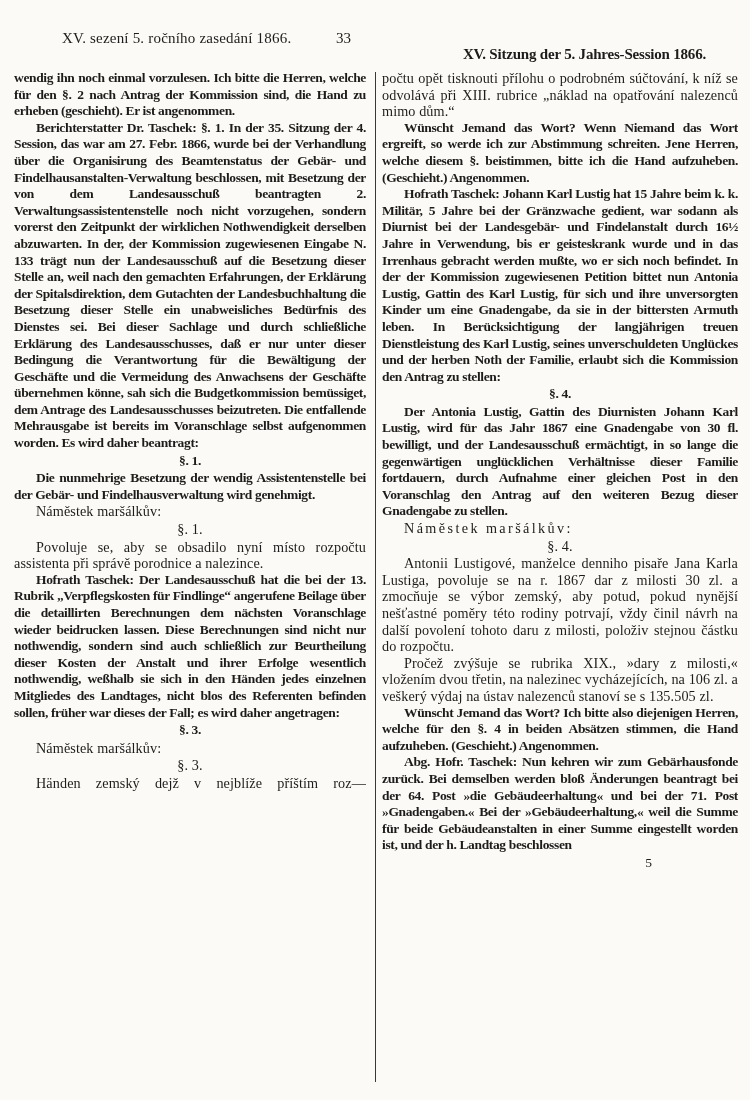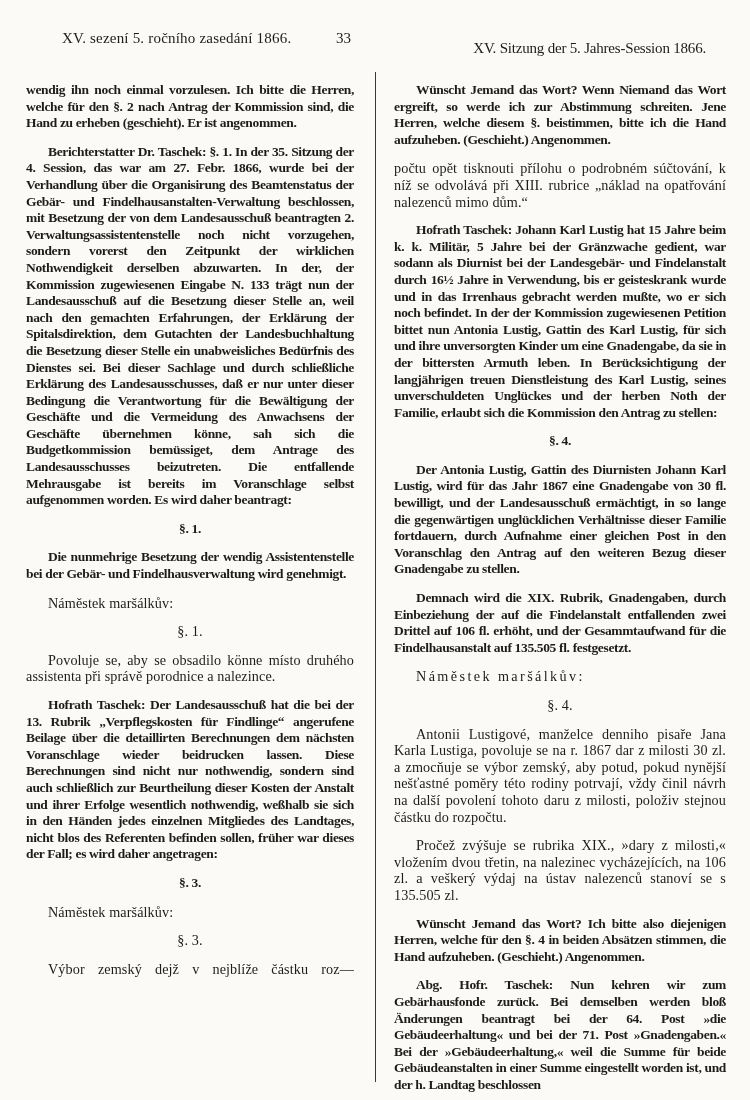--- a/index.html
+++ b/index.html
@@ -14,33 +14,33 @@
   .page{width:750px;height:1100px;position:relative;}
   .header{
     position:relative;
     padding:30px 44px 6px 62px;
     height:22px;
     font-size:15px;
     white-space:nowrap;
   }
   .h-left{position:absolute;left:62px;top:30px;letter-spacing:0.2px;}
   .h-page{position:absolute;left:336px;top:30px;}
-  .h-right{position:absolute;right:44px;top:40px;font-weight:normal;letter-spacing:-0.2px;}
+  .h-right{position:absolute;right:44px;top:46px;font-weight:bold;letter-spacing:-0.2px;}
   .body-row{
     display:flex;
     align-items:stretch;
     padding:12px 12px 0 14px;
     height:1030px;
     overflow:hidden;
   }
   .col{width:352px;overflow:hidden;}
   .col-right{flex:1;display:flex;flex-direction:column;}
   .divider{width:1px;background:#3a3835;margin:2px 6px 18px 9px;}
   .blk{
-    margin:12px;
+    margin:0;
     text-align:justify;
     line-height:16.6px;
   }
   .de{font-weight:bold;font-size:13.5px;letter-spacing:-0.35px;}
   .cs{font-weight:normal;font-size:14.2px;letter-spacing:0.1px;}
   .indent{text-indent:22px;}
   .heading{text-align:center;text-indent:0;margin:1px 0;}
   .letterspaced{letter-spacing:2.4px;font-weight:normal;}
   .justify-last{text-align-last:justify;}
   .sig{
@@ -62,36 +62,35 @@
   </div>
 
   <div class="body-row">
     <div class="col col-left" id="col-left">
         <p class="blk de">wendig ihn noch einmal vorzulesen. Ich bitte die Herren, welche für den §. 2 nach Antrag der Kommission sind, die Hand zu erheben (geschieht). Er ist angenommen.</p>
         <p class="blk de indent">Berichterstatter Dr. Taschek: §. 1. In der 35. Sitzung der 4. Session, das war am 27. Febr. 1866, wurde bei der Verhandlung über die Organisirung des Beamtenstatus der Gebär- und Findelhausanstalten-Verwaltung beschlossen, mit Besetzung der von dem Landesausschuß beantragten 2. Verwaltungsassistentenstelle noch nicht vorzugehen, sondern vorerst den Zeitpunkt der wirklichen Nothwendigkeit derselben abzuwarten. In der, der Kommission zugewiesenen Eingabe N. 133 trägt nun der Landesausschuß auf die Besetzung dieser Stelle an, weil nach den gemachten Erfahrungen, der Erklärung der Spitalsdirektion, dem Gutachten der Landesbuchhaltung die Besetzung dieser Stelle ein unabweisliches Bedürfnis des Dienstes sei. Bei dieser Sachlage und durch schließliche Erklärung des Landesausschusses, daß er nur unter dieser Bedingung die Verantwortung für die Bewältigung der Geschäfte und die Vermeidung des Anwachsens der Geschäfte übernehmen könne, sah sich die Budgetkommission bemüssiget, dem Antrage des Landesausschusses beizutreten. Die entfallende Mehrausgabe ist bereits im Voranschlage selbst aufgenommen worden. Es wird daher beantragt:</p>
         <p class="blk de heading">§. 1.</p>
         <p class="blk de indent">Die nunmehrige Besetzung der wendig Assistentenstelle bei der Gebär- und Findelhausverwaltung wird genehmigt.</p>
         <p class="blk cs indent">Náměstek maršálkův:</p>
         <p class="blk cs heading">§. 1.</p>
-        <p class="blk cs indent">Povoluje se, aby se obsadilo könne místo druhého assistenta při správě porodnice a nalezince.</p>
+        <p class="blk cs indent">Povoluje se, aby se obsadilo nyní místo rozpočtu assistenta při správě porodnice a nalezince.</p>
         <p class="blk de indent">Hofrath Taschek: Der Landesausschuß hat die bei der 13. Rubrik „Verpflegskosten für Findlinge“ angerufene Beilage über die detaillirten Berechnungen dem nächsten Voranschlage wieder beidrucken lassen. Diese Berechnungen sind nicht nur nothwendig, sondern sind auch schließlich zur Beurtheilung dieser Kosten der Anstalt und ihrer Erfolge wesentlich nothwendig, weßhalb sie sich in den Händen jedes einzelnen Mitgliedes des Landtages, nicht blos des Referenten befinden sollen, früher war dieses der Fall; es wird daher angetragen:</p>
         <p class="blk de heading">§. 3.</p>
         <p class="blk cs indent">Náměstek maršálkův:</p>
         <p class="blk cs heading">§. 3.</p>
-        <p class="blk cs indent justify-last">Výbor zemský dejž v nejblíže částku roz—</p>
+        <p class="blk cs indent justify-last">Händen zemský dejž v nejblíže příštím roz—</p>
       </div>
     <div class="divider"></div>
     <div class="col col-right">
       <div id="col-right">
+          <p class="blk cs">počtu opět tisknouti přílohu o podrobném súčtování, k níž se odvolává při XIII. rubrice „náklad na opatřování nalezenců mimo dům.“</p>
           <p class="blk de indent">Wünscht Jemand das Wort? Wenn Niemand das Wort ergreift, so werde ich zur Abstimmung schreiten. Jene Herren, welche diesem §. beistimmen, bitte ich die Hand aufzuheben. (Geschieht.) Angenommen.</p>
-          <p class="blk cs">počtu opět tisknouti přílohu o podrobném súčtování, k níž se odvolává při XIII. rubrice „náklad na opatřování nalezenců mimo dům.“</p>
           <p class="blk de indent">Hofrath Taschek: Johann Karl Lustig hat 15 Jahre beim k. k. Militär, 5 Jahre bei der Gränzwache gedient, war sodann als Diurnist bei der Landesgebär- und Findelanstalt durch 16½ Jahre in Verwendung, bis er geisteskrank wurde und in das Irrenhaus gebracht werden mußte, wo er sich noch befindet. In der der Kommission zugewiesenen Petition bittet nun Antonia Lustig, Gattin des Karl Lustig, für sich und ihre unversorgten Kinder um eine Gnadengabe, da sie in der bittersten Armuth leben. In Berücksichtigung der langjährigen treuen Dienstleistung des Karl Lustig, seines unverschuldeten Unglückes und der herben Noth der Familie, erlaubt sich die Kommission den Antrag zu stellen:</p>
           <p class="blk de heading">§. 4.</p>
           <p class="blk de indent">Der Antonia Lustig, Gattin des Diurnisten Johann Karl Lustig, wird für das Jahr 1867 eine Gnadengabe von 30 fl. bewilligt, und der Landesausschuß ermächtigt, in so lange die gegenwärtigen unglücklichen Verhältnisse dieser Familie fortdauern, durch Aufnahme einer gleichen Post in den Voranschlag den Antrag auf den weiteren Bezug dieser Gnadengabe zu stellen.</p>
-          <p class="blk de indent">Demnach wird die XIX. Rubrik, Gnadengaben, durch Einbeziehung der auf die Findelanstalt entfallenden zwei Drittel auf 106 fl. erhöht, und der Gesammtaufwand für die Findelhausanstalt auf 135.505 fl. festgesetzt.</p>
           <p class="blk cs indent letterspaced">Náměstek maršálkův:</p>
           <p class="blk cs heading">§. 4.</p>
           <p class="blk cs indent">Antonii Lustigové, manželce denniho pisaře Jana Karla Lustiga, povoluje se na r. 1867 dar z milosti 30 zl. a zmocňuje se výbor zemský, aby potud, pokud nynější nešťastné poměry této rodiny potrvají, vždy činil návrh na další povolení tohoto daru z milosti, položiv stejnou částku do rozpočtu.</p>
           <p class="blk cs indent">Pročež zvýšuje se rubrika XIX., »dary z milosti,« vložením dvou třetin, na nalezinec vycházejících, na 106 zl. a veškerý výdaj na ústav nalezenců stanoví se s 135.505 zl.</p>
           <p class="blk de indent">Wünscht Jemand das Wort? Ich bitte also diejenigen Herren, welche für den §. 4 in beiden Absätzen stimmen, die Hand aufzuheben. (Geschieht.) Angenommen.</p>
           <p class="blk de indent">Abg. Hofr. Taschek: Nun kehren wir zum Gebärhausfonde zurück. Bei demselben werden bloß Änderungen beantragt bei der 64. Post »die Gebäudeerhaltung« und bei der 71. Post »Gnadengaben.« Bei der »Gebäudeerhaltung,« weil die Summe für beide Gebäudeanstalten in einer Summe eingestellt worden ist, und der h. Landtag beschlossen</p>
         </div>
       <div class="sig cs">5</div>
     </div>
   </div>

